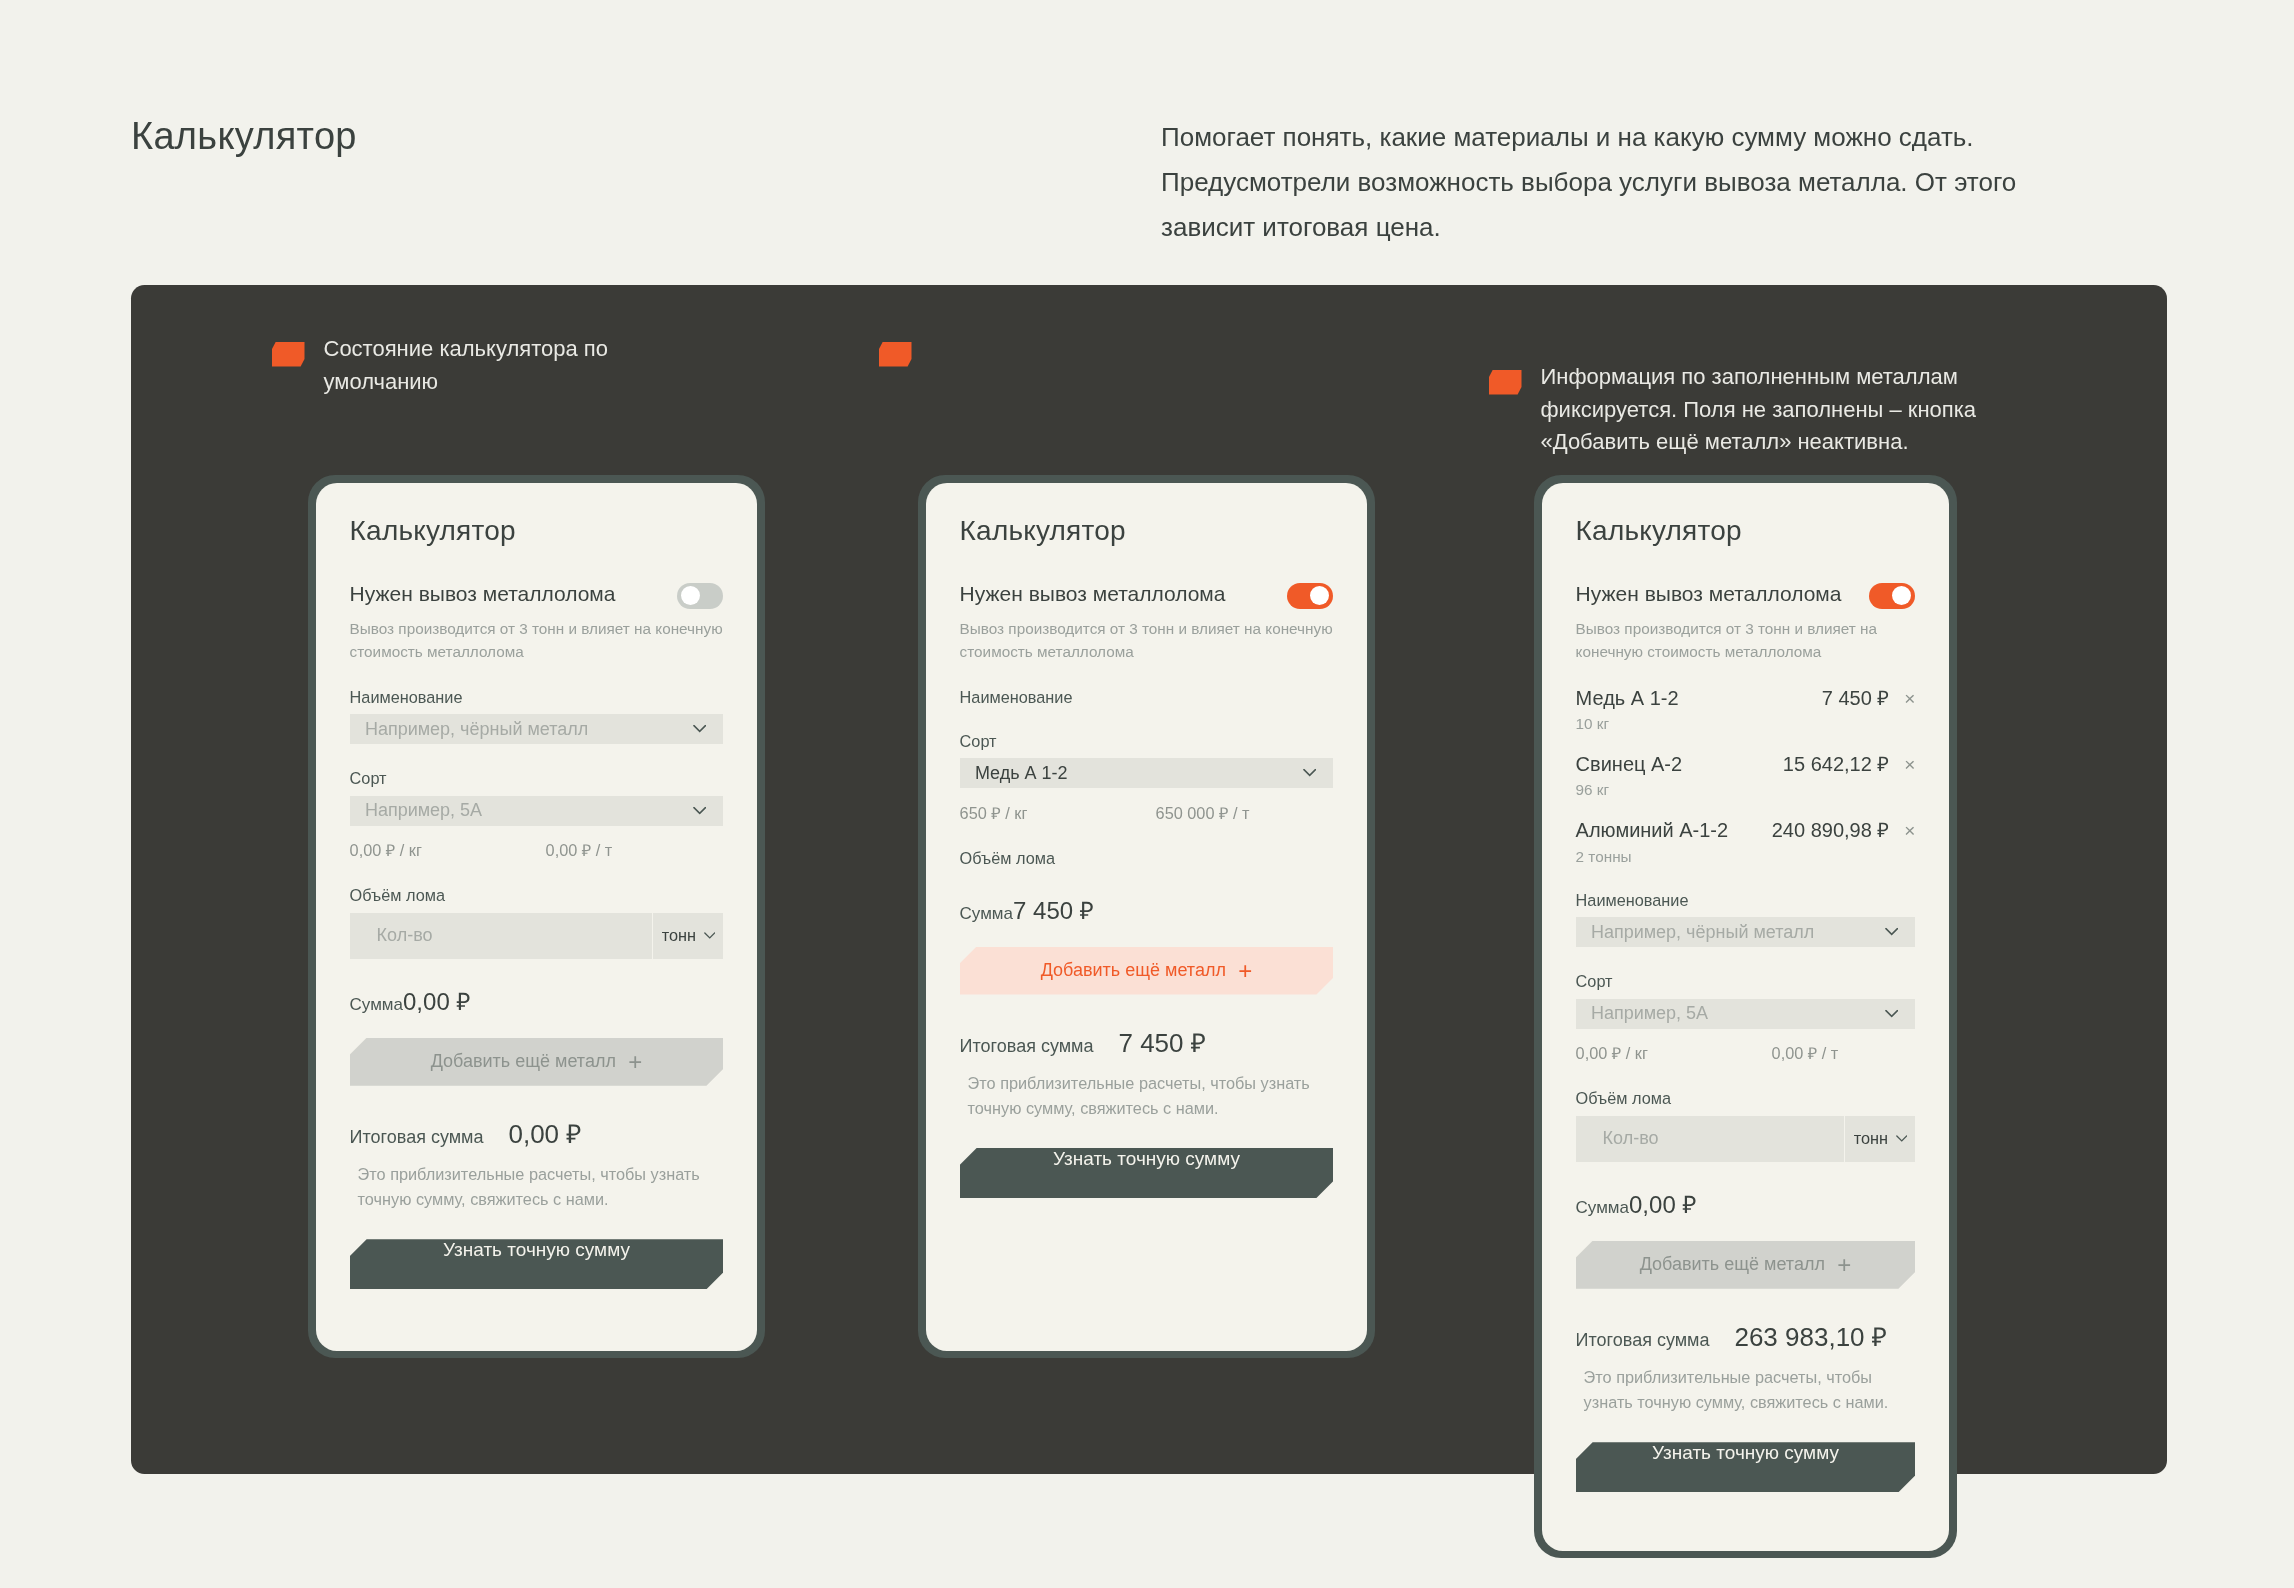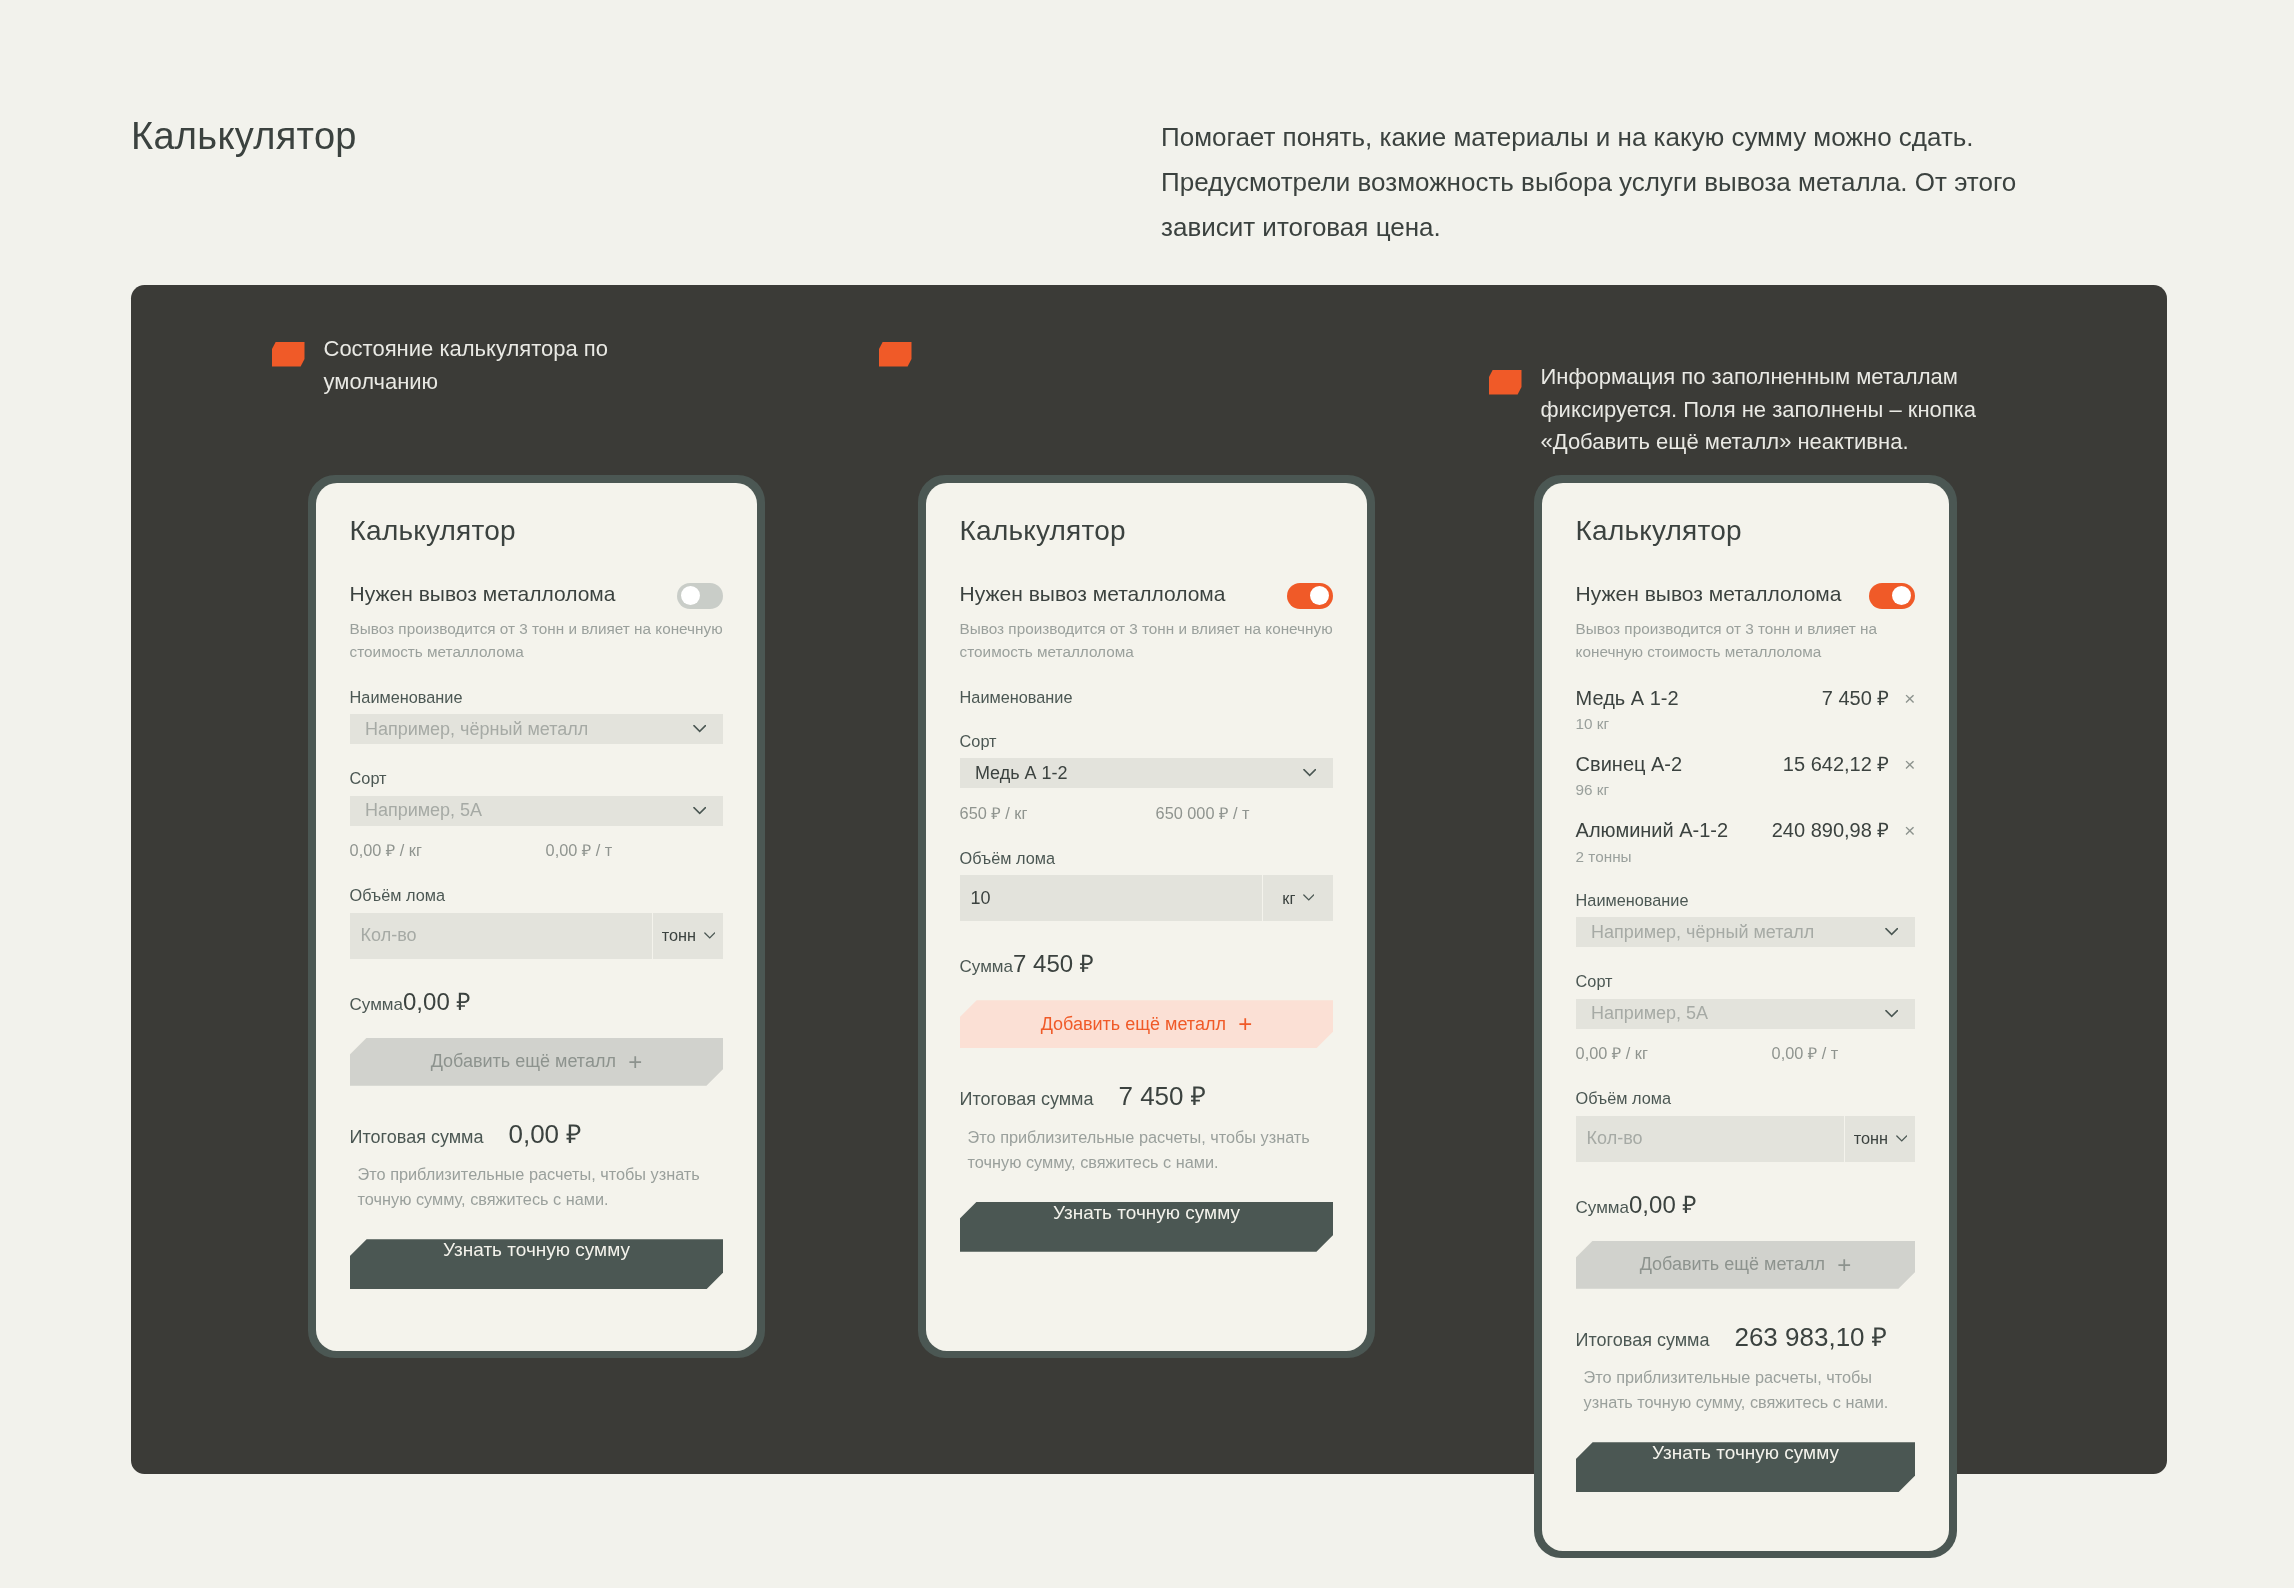--- a/index.html
+++ b/index.html
@@ -185,21 +185,21 @@
 
   .vol-row {
     display: flex;
     height: 46px;
   }
   .vol-input {
     flex: 1;
     background: #e3e3dc;
     display: flex;
     align-items: center;
-    padding: 0 11px;
+    padding: 0 27px;
     font-size: 18px;
     color: #3b423f;
   }
   .vol-input.ph { color: #a6aaa5; }
   .vol-unit {
     width: 71px;
     background: #e3e3dc;
     border-left: 1.9px solid #f4f3ec;
     display: flex;
     align-items: center;
@@ -411,29 +411,20 @@
           </svg>
         </span>
     </div>
 
     <div class="price-row">
       <span class="p1">650 ₽ / кг</span>
       <span>650 000 ₽ / т</span>
     </div>
 
     <div class="field-label">Объём лома</div>
-    <div class="vol-row">
-      <div class="vol-input">10</div>
-      <div class="vol-unit">
-        <span>кг</span>
-        <svg width="11.5" height="7.6" viewBox="0 0 14 9">
-            <path d="M1 1 L7 7 L13 1" stroke="#4b5753" stroke-width="1.6" fill="none" stroke-linecap="round"></path>
-          </svg>
-      </div>
-    </div>
 
     <div class="sum-row">
       <span class="lbl">Сумма</span>
       <span class="val">7 450 ₽</span>
     </div>
 
     <div class="btn-add active btn-clip">
       <span>Добавить ещё металл</span>
       <span class="plus">+</span>
     </div>

